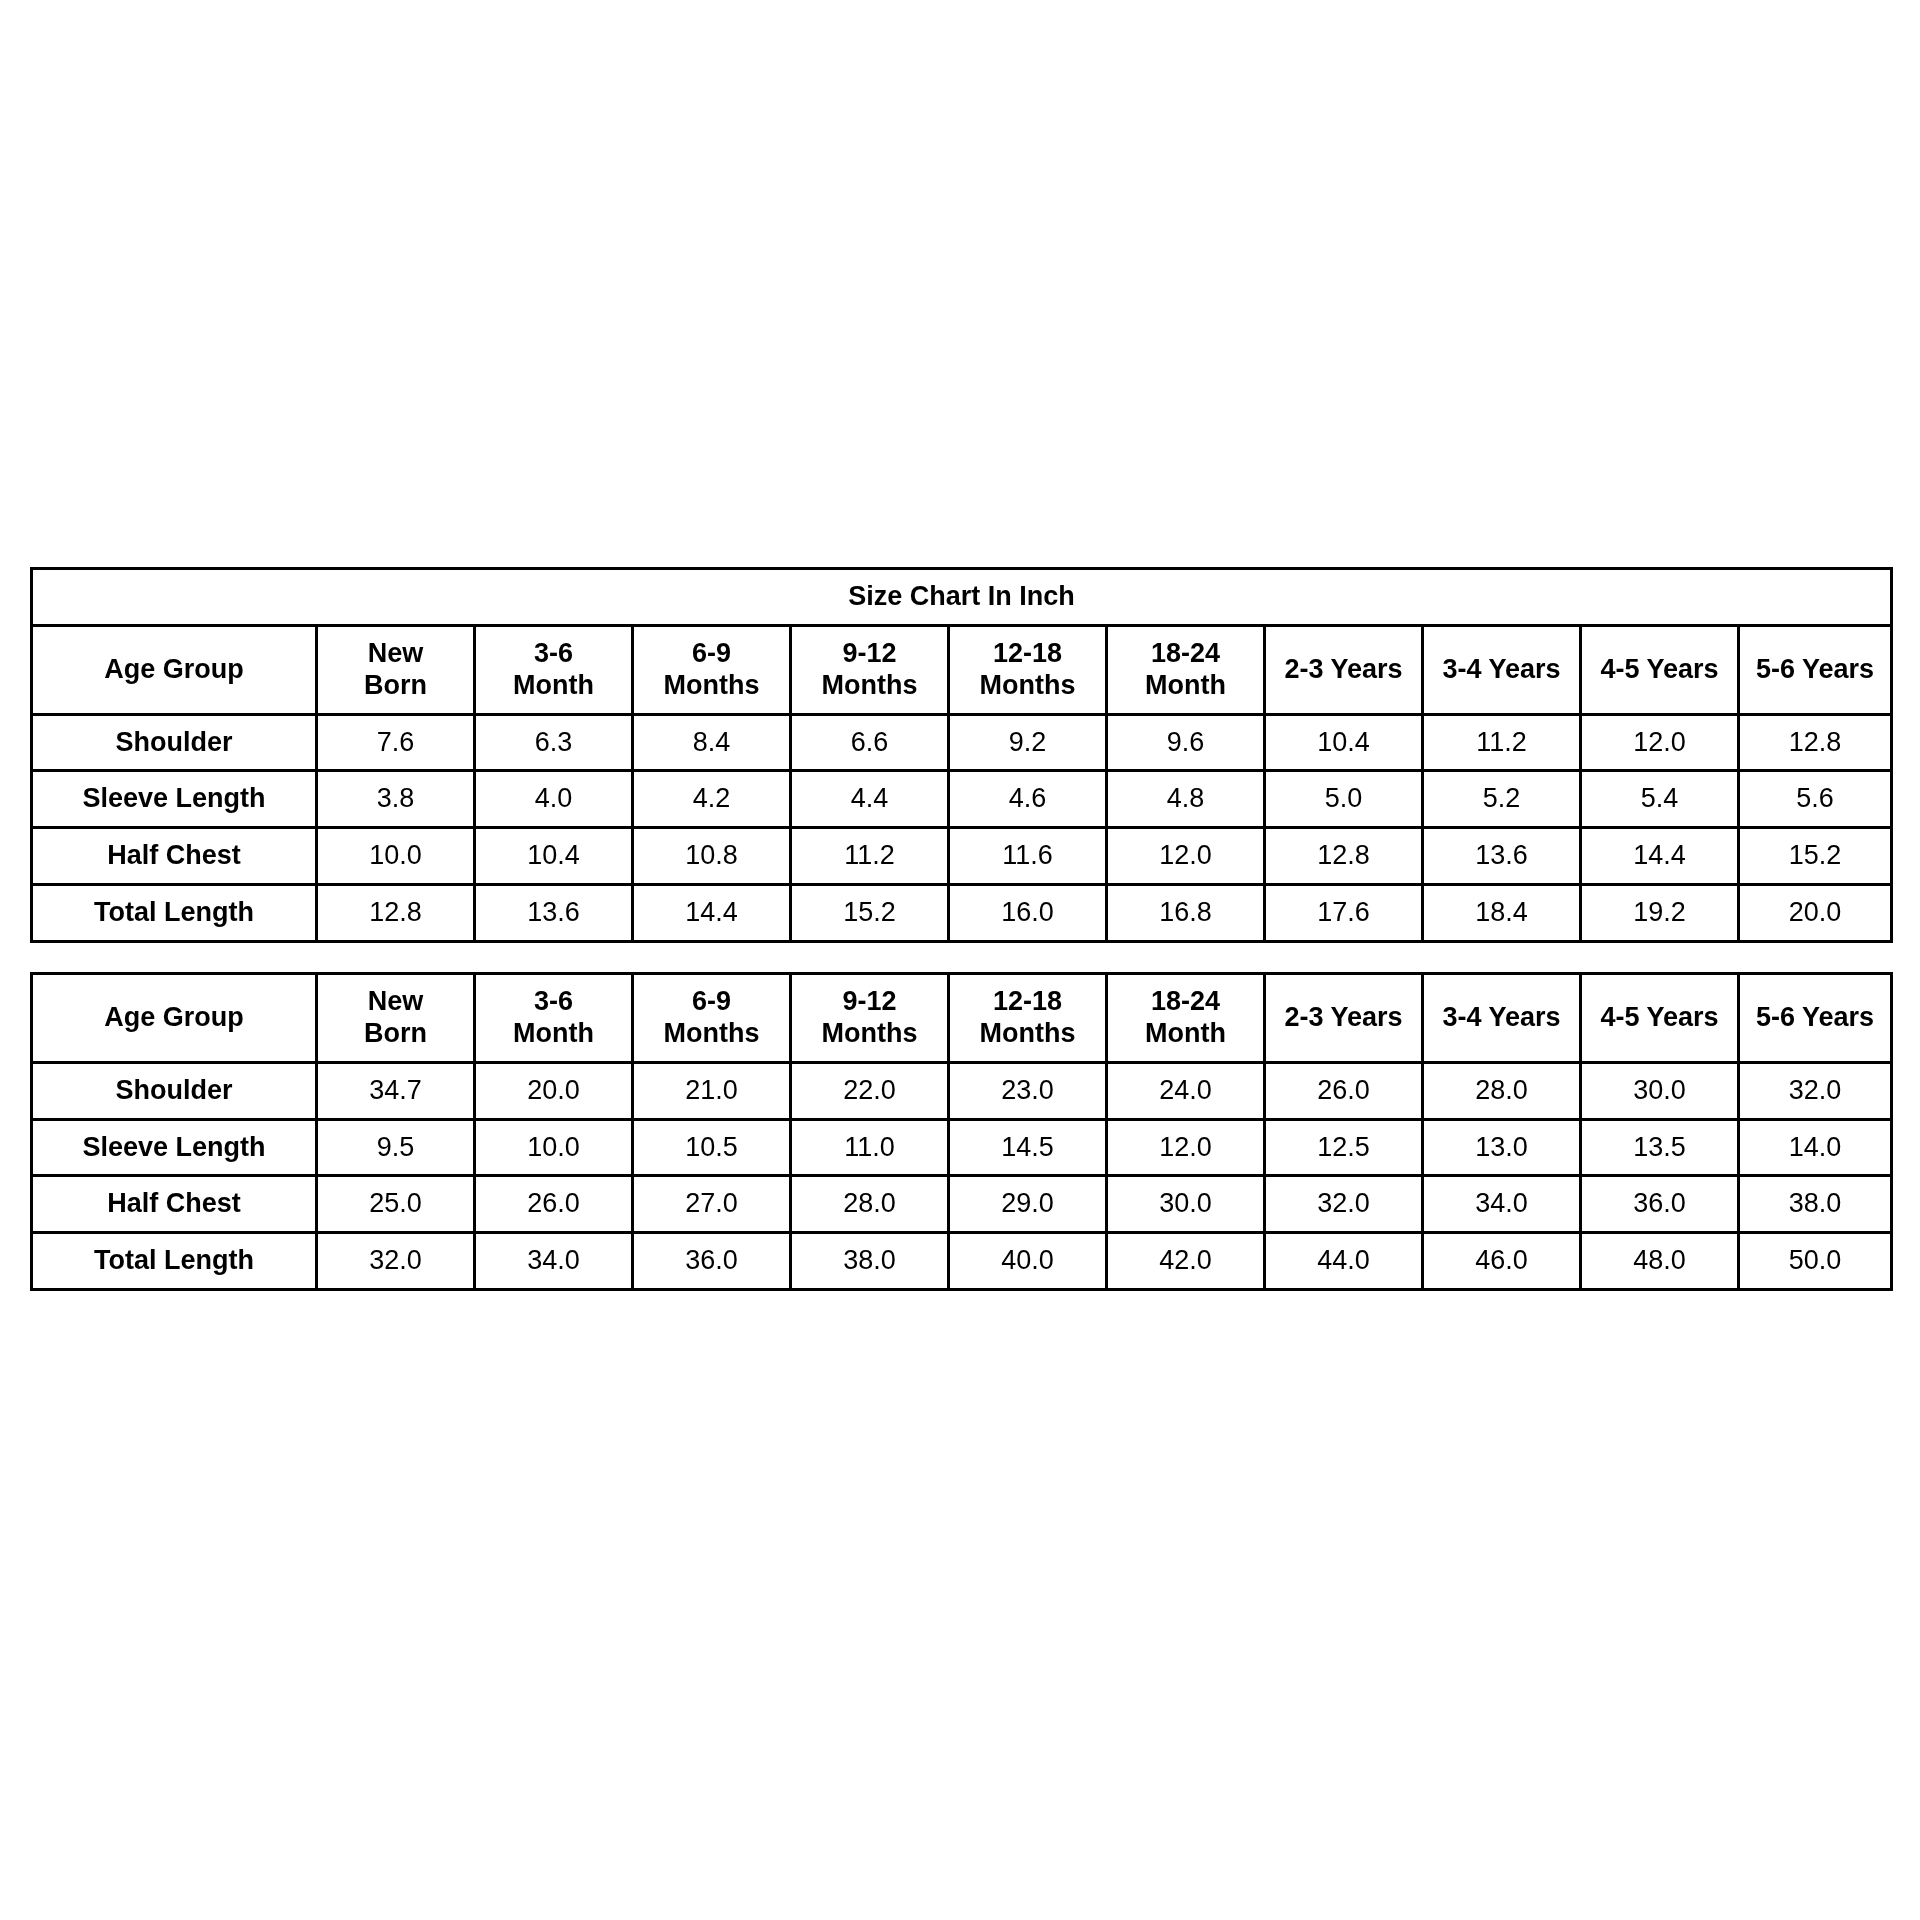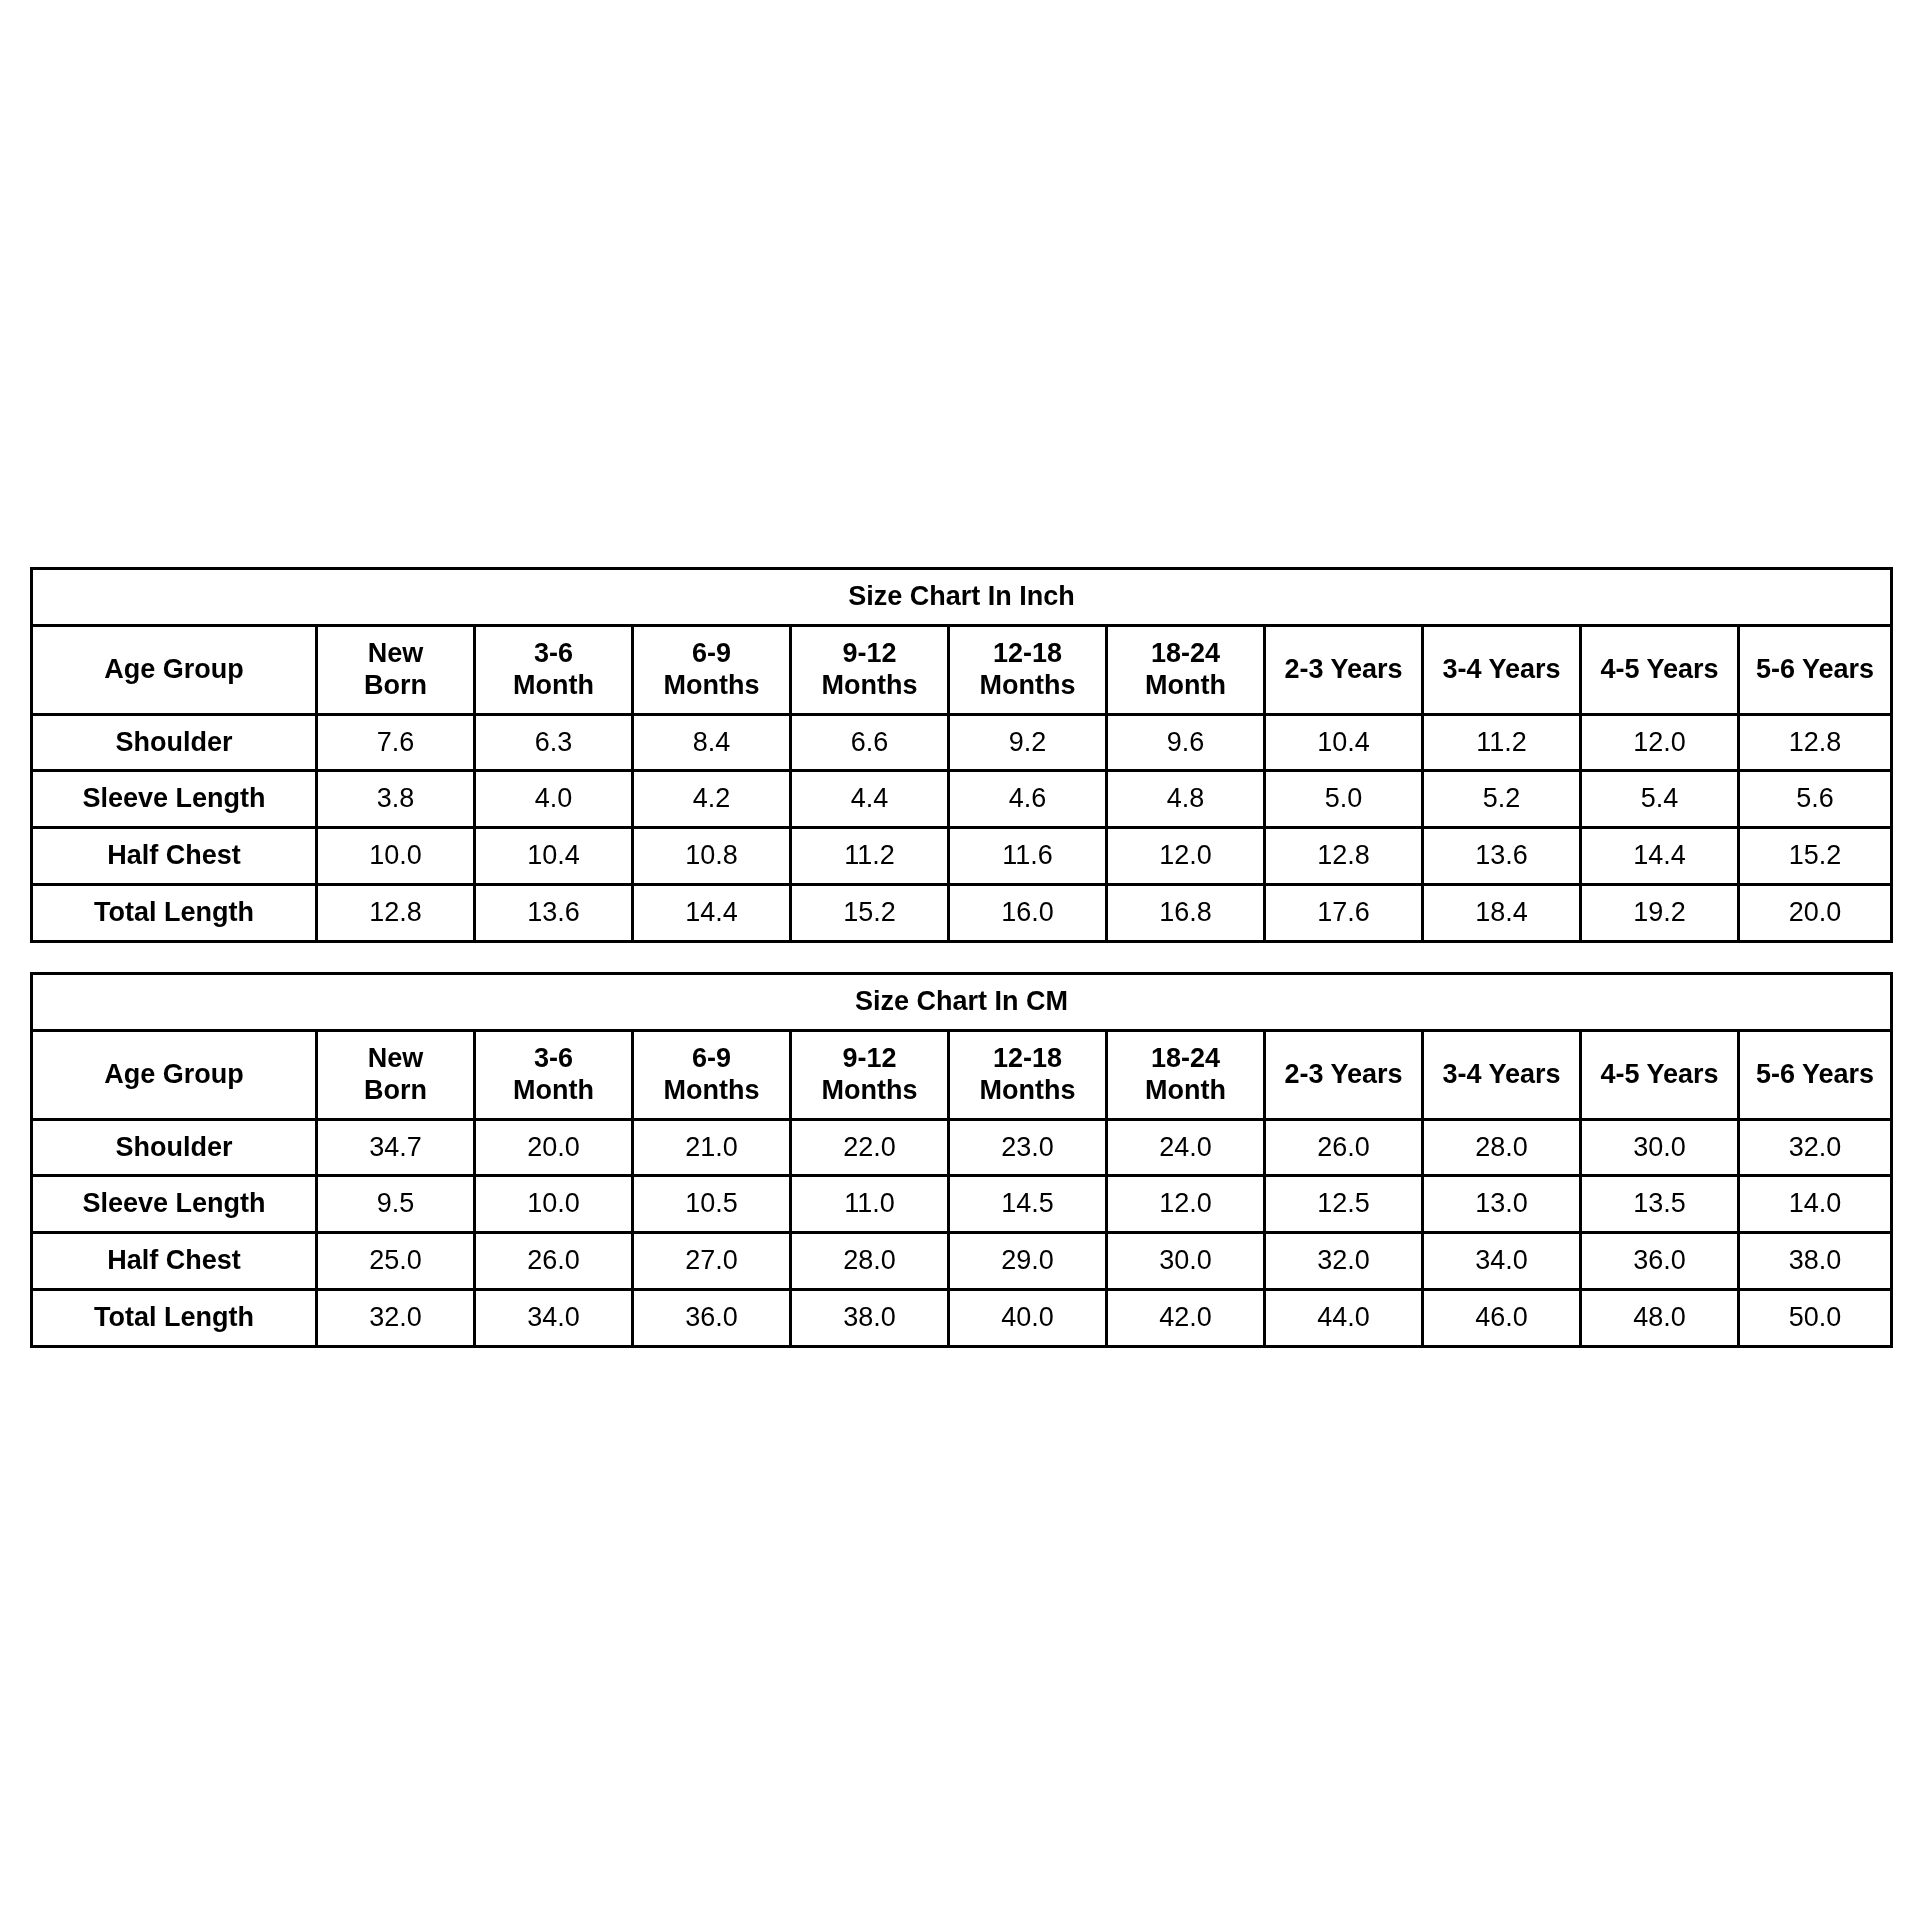--- a/index.html
+++ b/index.html
@@ -192,23 +192,20 @@
         <col class="c4">
         <col class="c5">
       <col class="c6">
         <col class="c7">
         <col class="c8">
         <col class="c9">
         <col class="c10">
     </colgroup>
     <tbody>
       <tr>
-        <td class="title-cell" colspan="11">Size Chart In CM</td>
-      </tr>
-      <tr>
         <td class="col-head">
           <span>Age Group</span>
         </td>
         <td class="col-head">
           <span>New</span><br>
           <span>Born</span>
         </td>
         <td class="col-head">
           <span>3-6</span><br>
           <span>Month</span>

